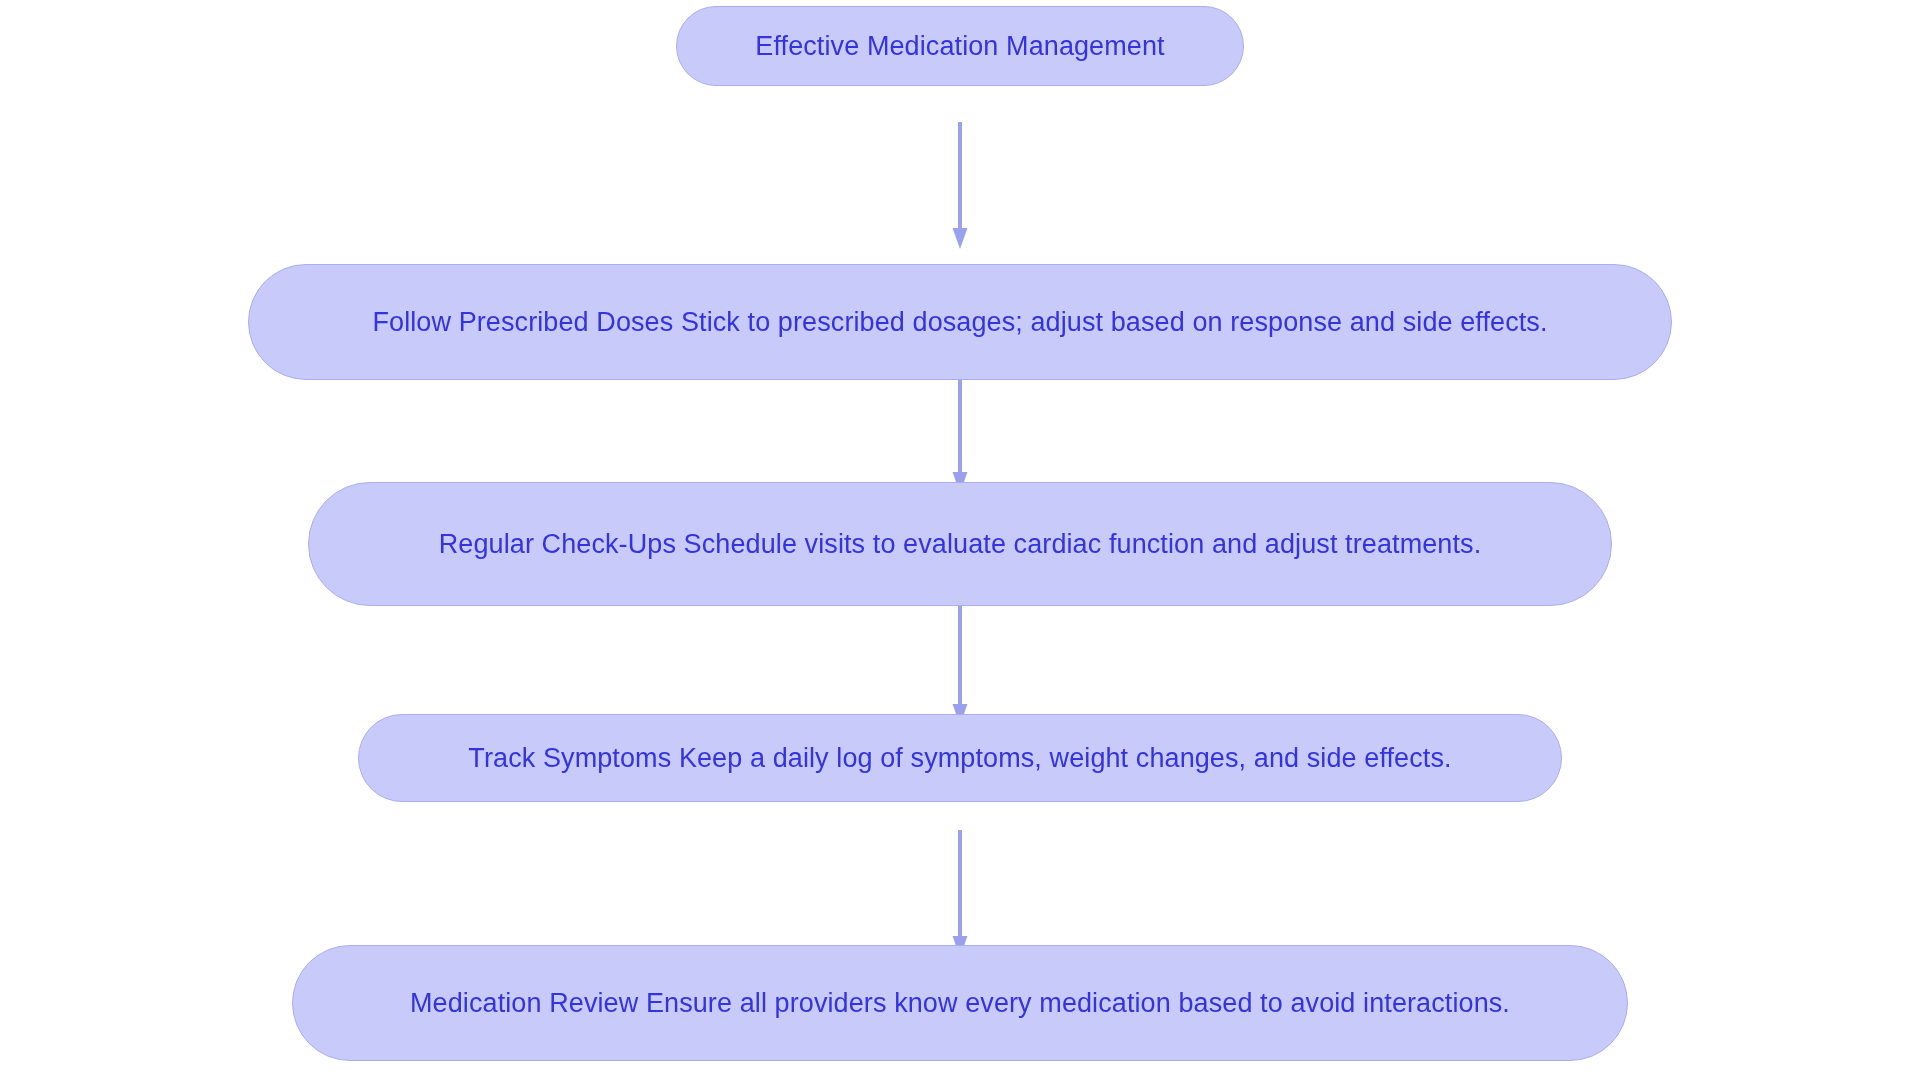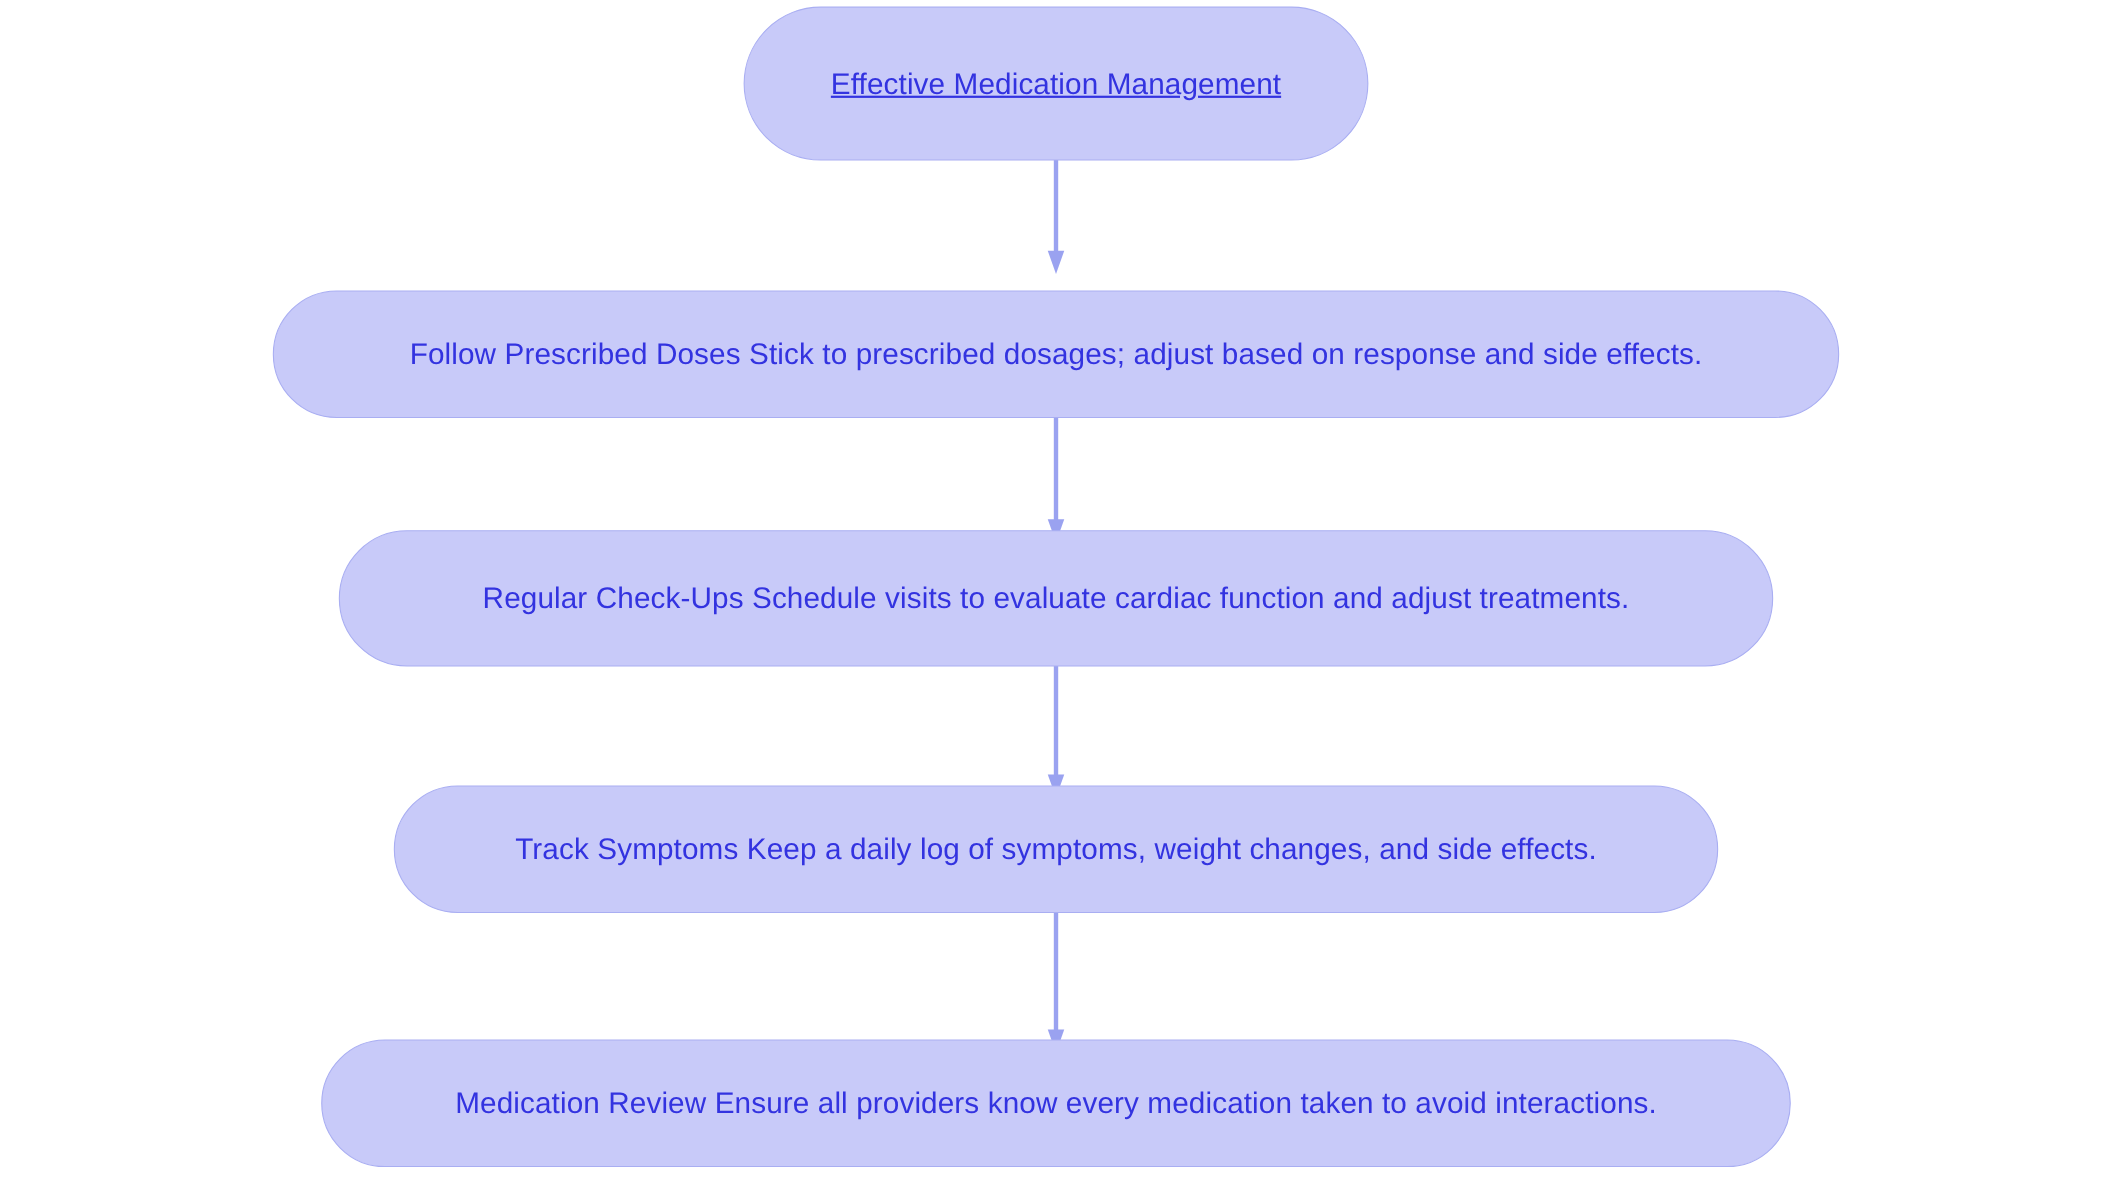--- a/index.html
+++ b/index.html
@@ -46,21 +46,21 @@
   .connector svg {
     display: block;
     overflow: visible;
   }
 </style>
 </head>
 <body>
 
 <div id="flowchart">
 
-  <div class="node" style="left:676px; top:6px; width:568px; height:140px;text-decoration:underline;">
+  <div class="node" style="left:676px; top:6px; width:568px; height:80px;">
     <span>Effective Medication Management</span>
   </div>
 
   <div class="connector" style="left:952px; top:122px; width:16px; height:128px;">
     <svg width="16" height="128" viewBox="0 0 16 128" aria-hidden="true">
       <line x1="8" y1="0" x2="8" y2="110" stroke="#9aa2f0" stroke-width="4"></line>
       <polygon points="0.5,106 15.5,106 8,127" fill="#9aa2f0"></polygon>
     </svg>
   </div>
 
@@ -79,28 +79,28 @@
     <span>Regular Check-Ups Schedule visits to evaluate cardiac function and adjust treatments.</span>
   </div>
 
   <div class="connector" style="left:952px; top:598px; width:16px; height:128px;">
     <svg width="16" height="128" viewBox="0 0 16 128" aria-hidden="true">
       <line x1="8" y1="0" x2="8" y2="110" stroke="#9aa2f0" stroke-width="4"></line>
       <polygon points="0.5,106 15.5,106 8,127" fill="#9aa2f0"></polygon>
     </svg>
   </div>
 
-  <div class="node" style="left:358px; top:714px; width:1204px; height:116px;">
+  <div class="node" style="left:358px; top:714px; width:1204px; height:88px;">
     <span>Track Symptoms Keep a daily log of symptoms, weight changes, and side effects.</span>
   </div>
 
   <div class="connector" style="left:952px; top:830px; width:16px; height:128px;">
     <svg width="16" height="128" viewBox="0 0 16 128" aria-hidden="true">
       <line x1="8" y1="0" x2="8" y2="110" stroke="#9aa2f0" stroke-width="4"></line>
       <polygon points="0.5,106 15.5,106 8,127" fill="#9aa2f0"></polygon>
     </svg>
   </div>
 
   <div class="node" style="left:292px; top:945px; width:1336px; height:116px;">
-    <span>Medication Review Ensure all providers know every medication taken to avoid interactions.</span>
+    <span>Medication Review Ensure all providers know every medication based to avoid interactions.</span>
   </div>
 
 </div>
 
 </body></html>

